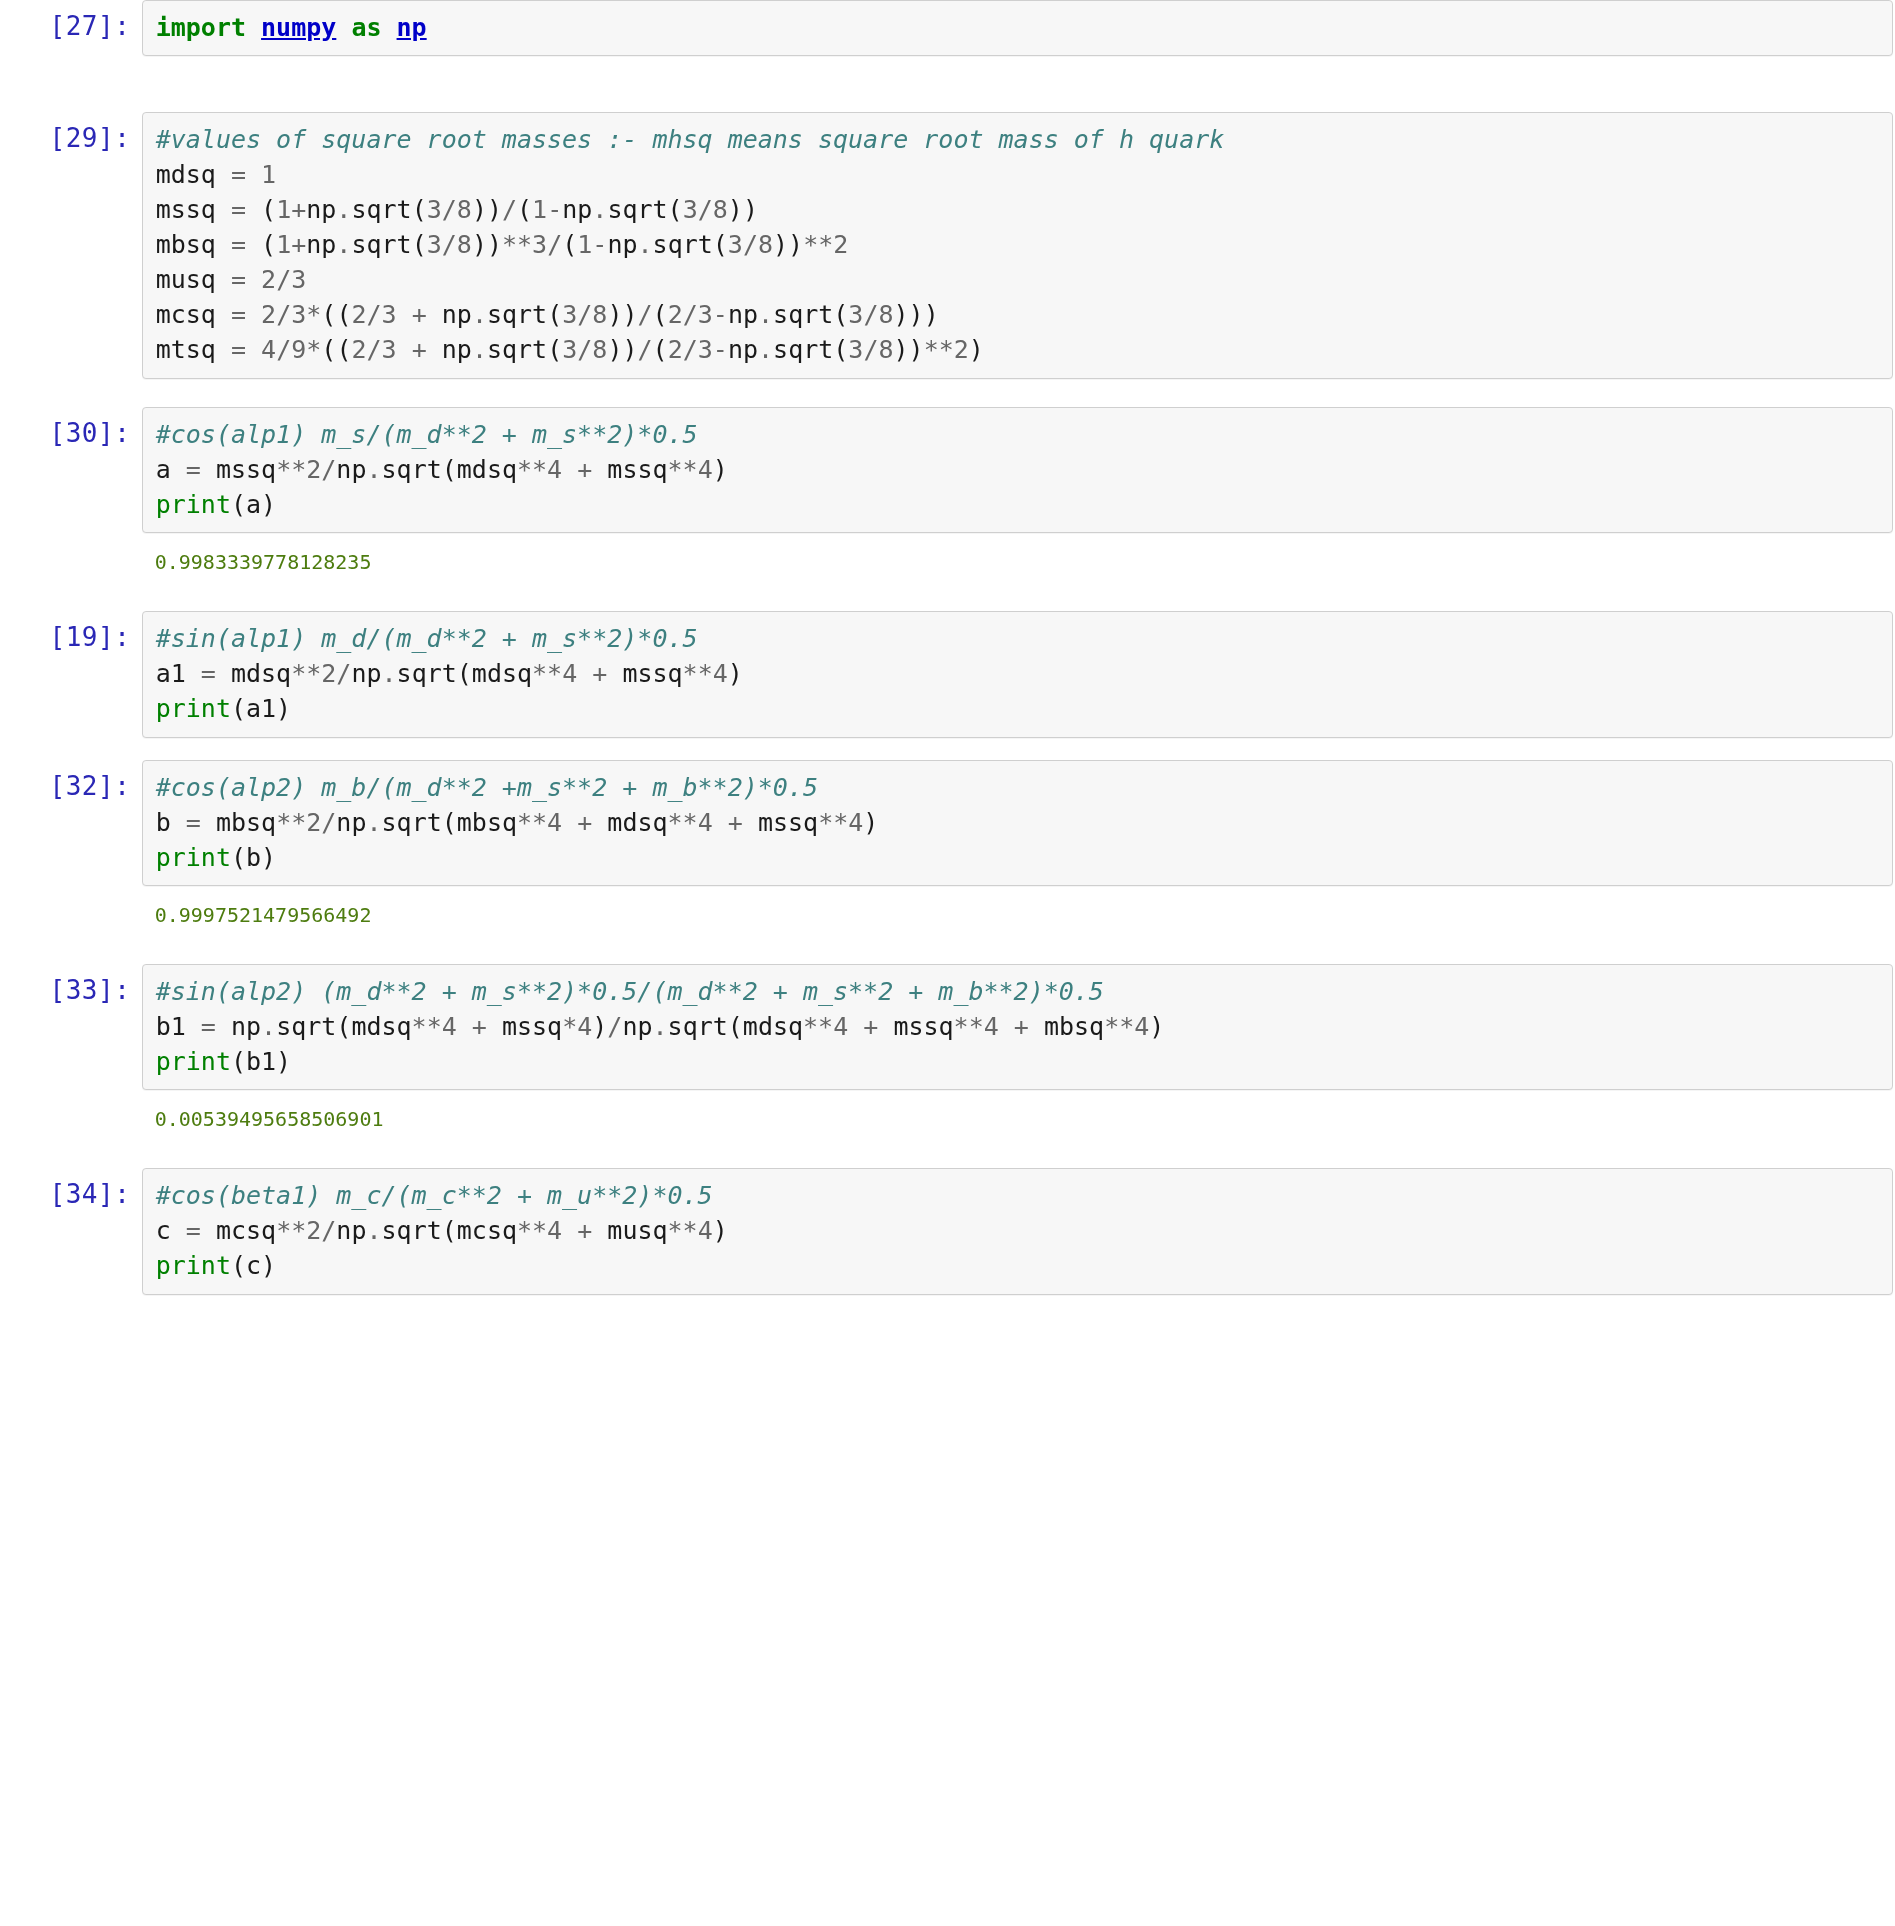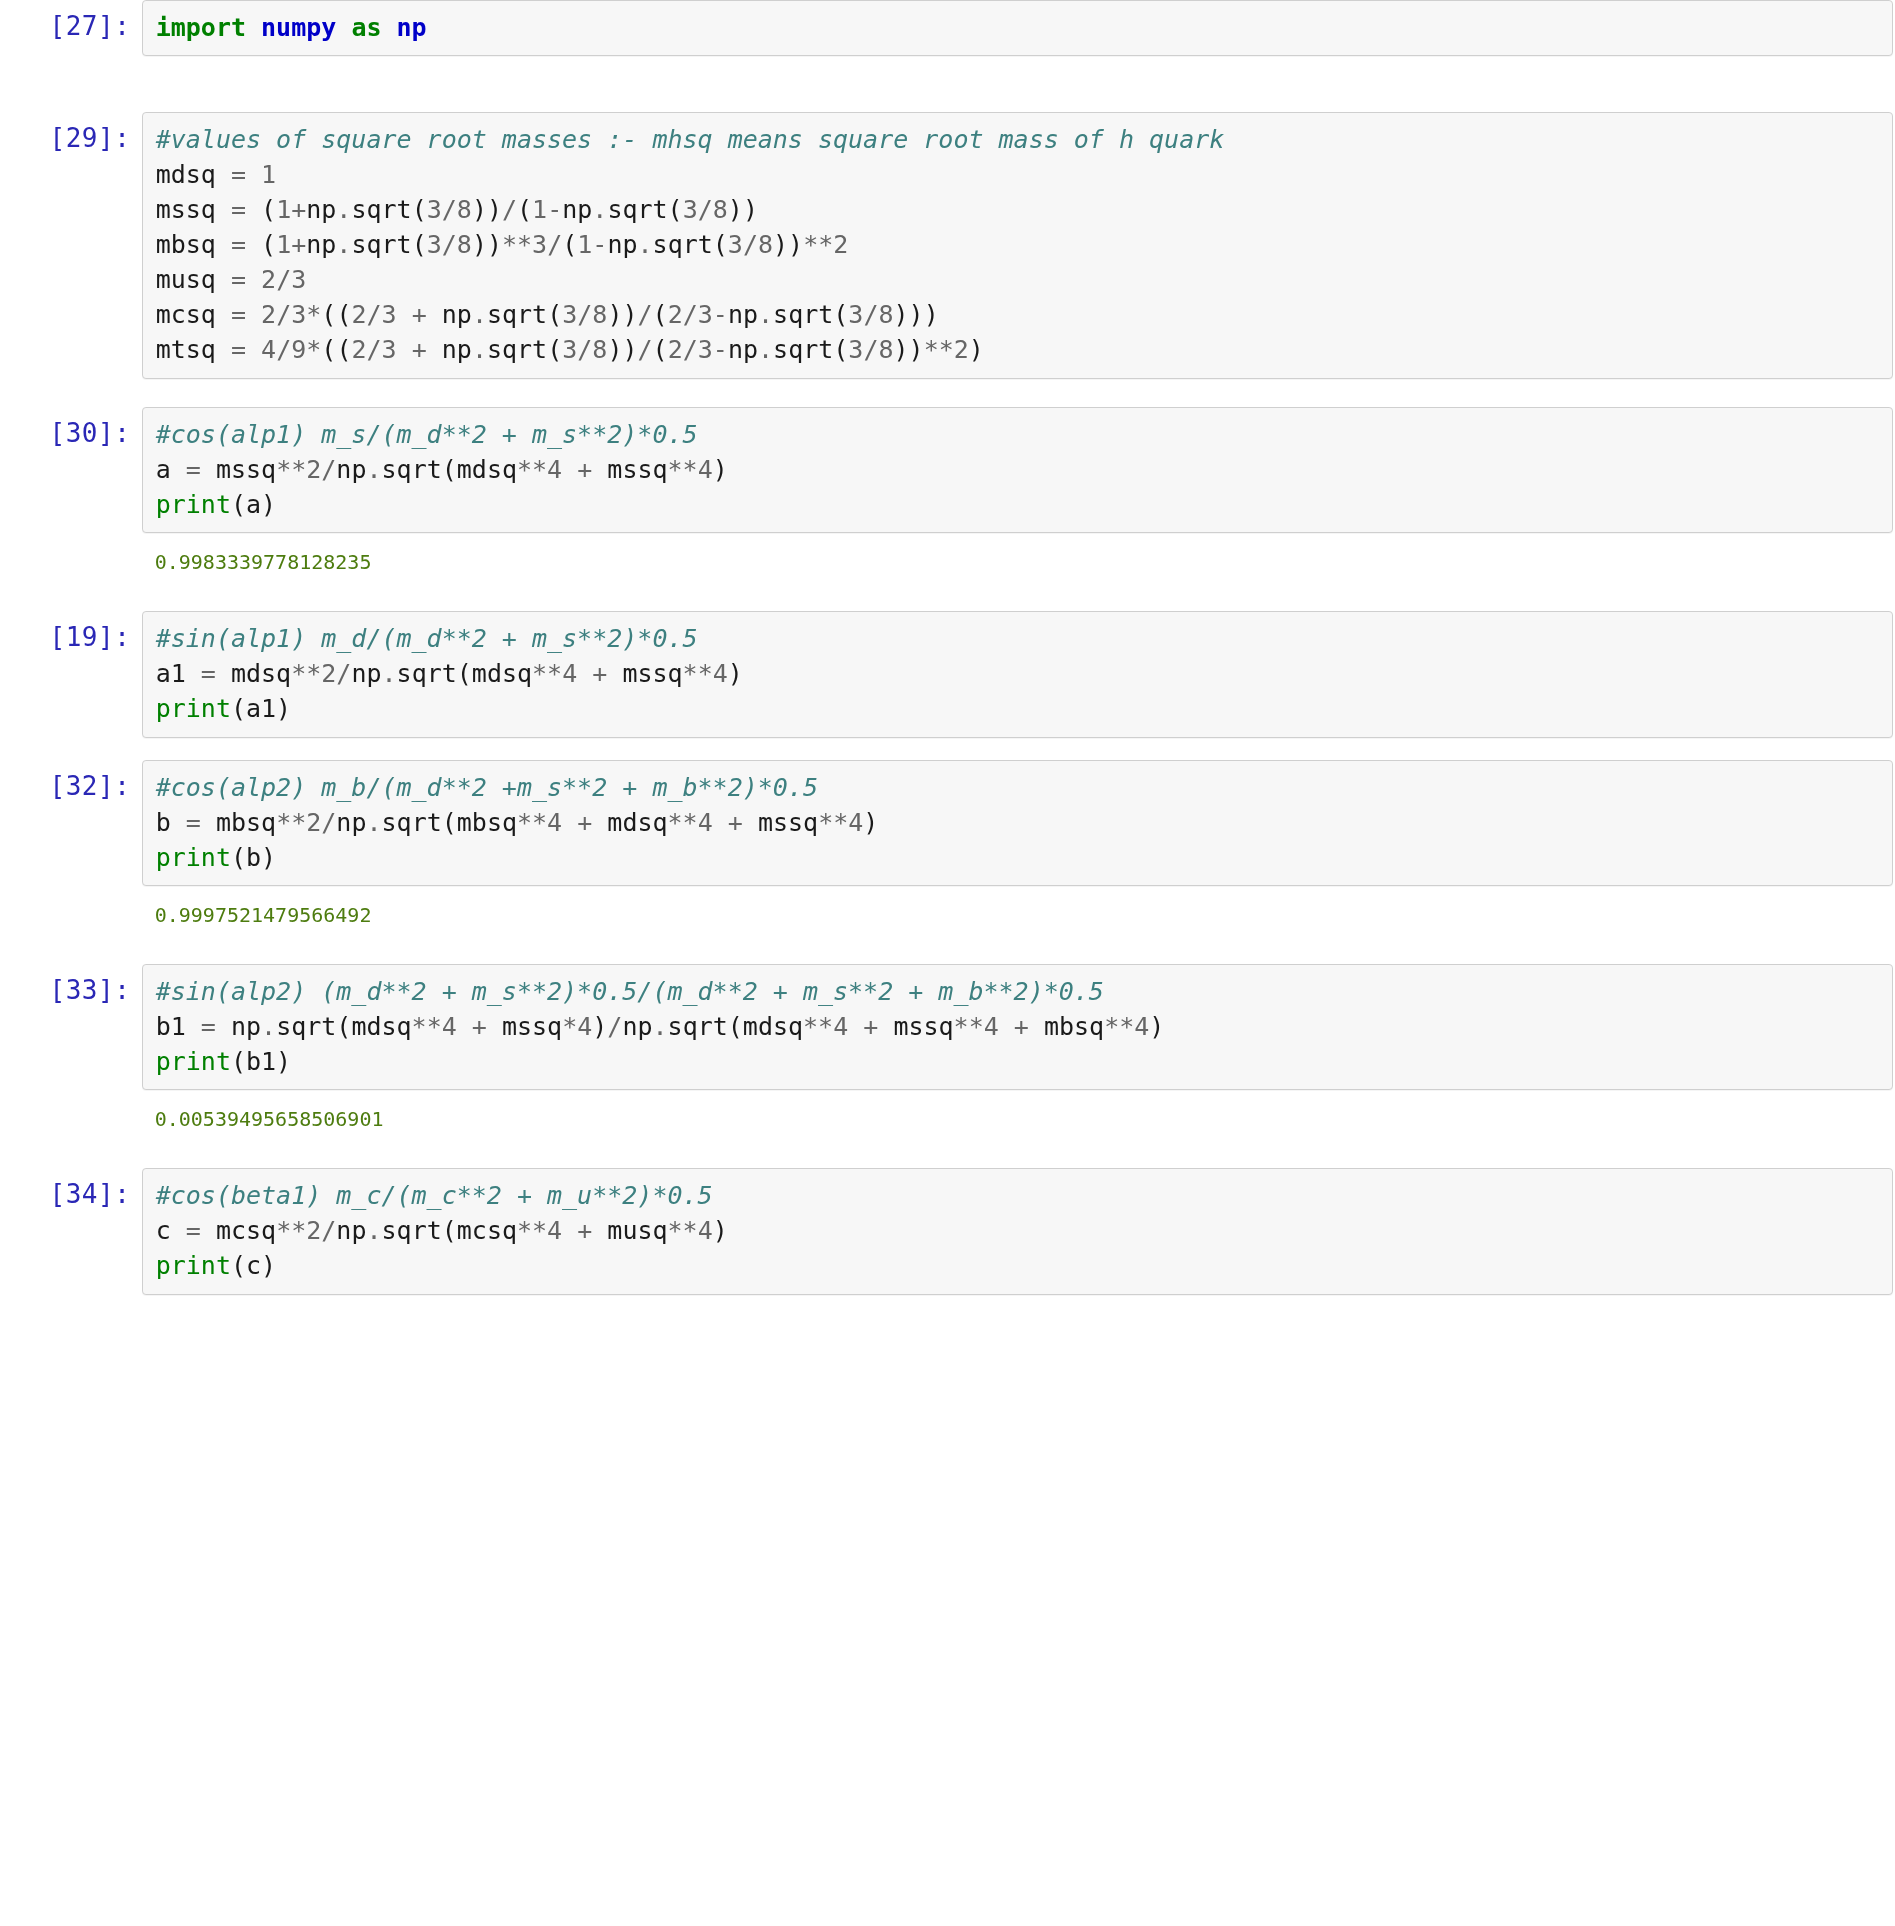--- a/index.html
+++ b/index.html
@@ -66,21 +66,21 @@
     font-size: 25px;
     line-height: 1.40;
     color: #1a1a1a;
     white-space: pre;
     letter-spacing: 0px;
   }
 
   
   .tok-comment { color: #3d8080; font-style: italic; }
   .tok-kw      { color: #008000; font-weight: bold; }
-  .tok-name    { color: #0000c8; font-weight: bold; }
+  .tok-name    { color: #0000c8; font-weight: bold; text-decoration: underline; }
   .tok-builtin { color: #008000; }
   .tok-num     { color: #666666; }
   .tok-op      { color: #666666; }
   .tok-plain   { color: #1a1a1a; }
 
   
   .output-row {
     display: flex;
     align-items: flex-start;
     width: 100%;

